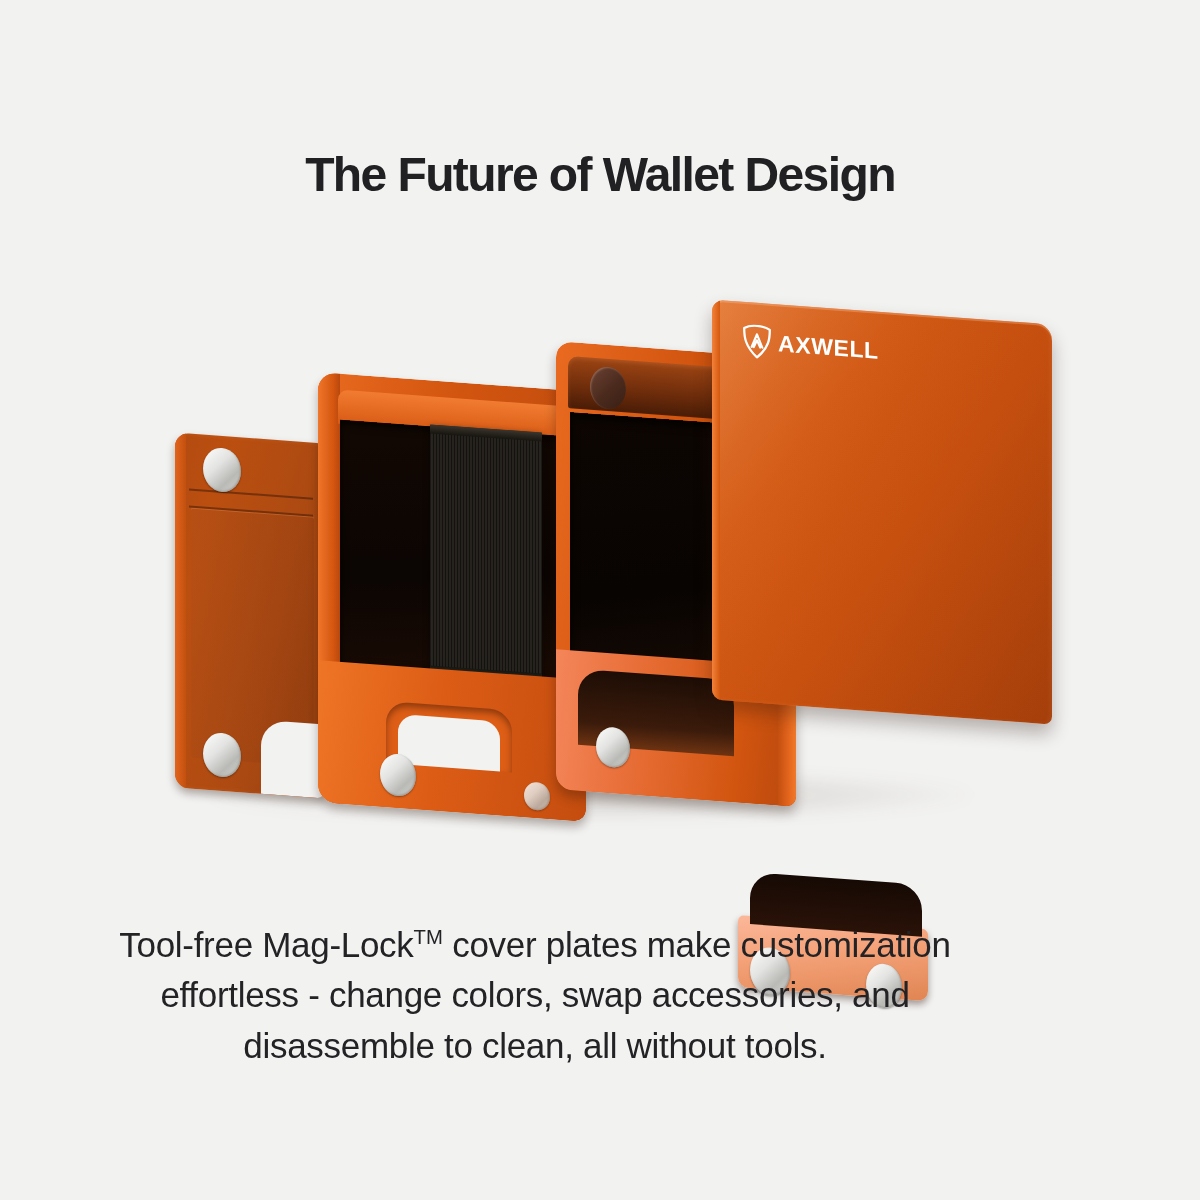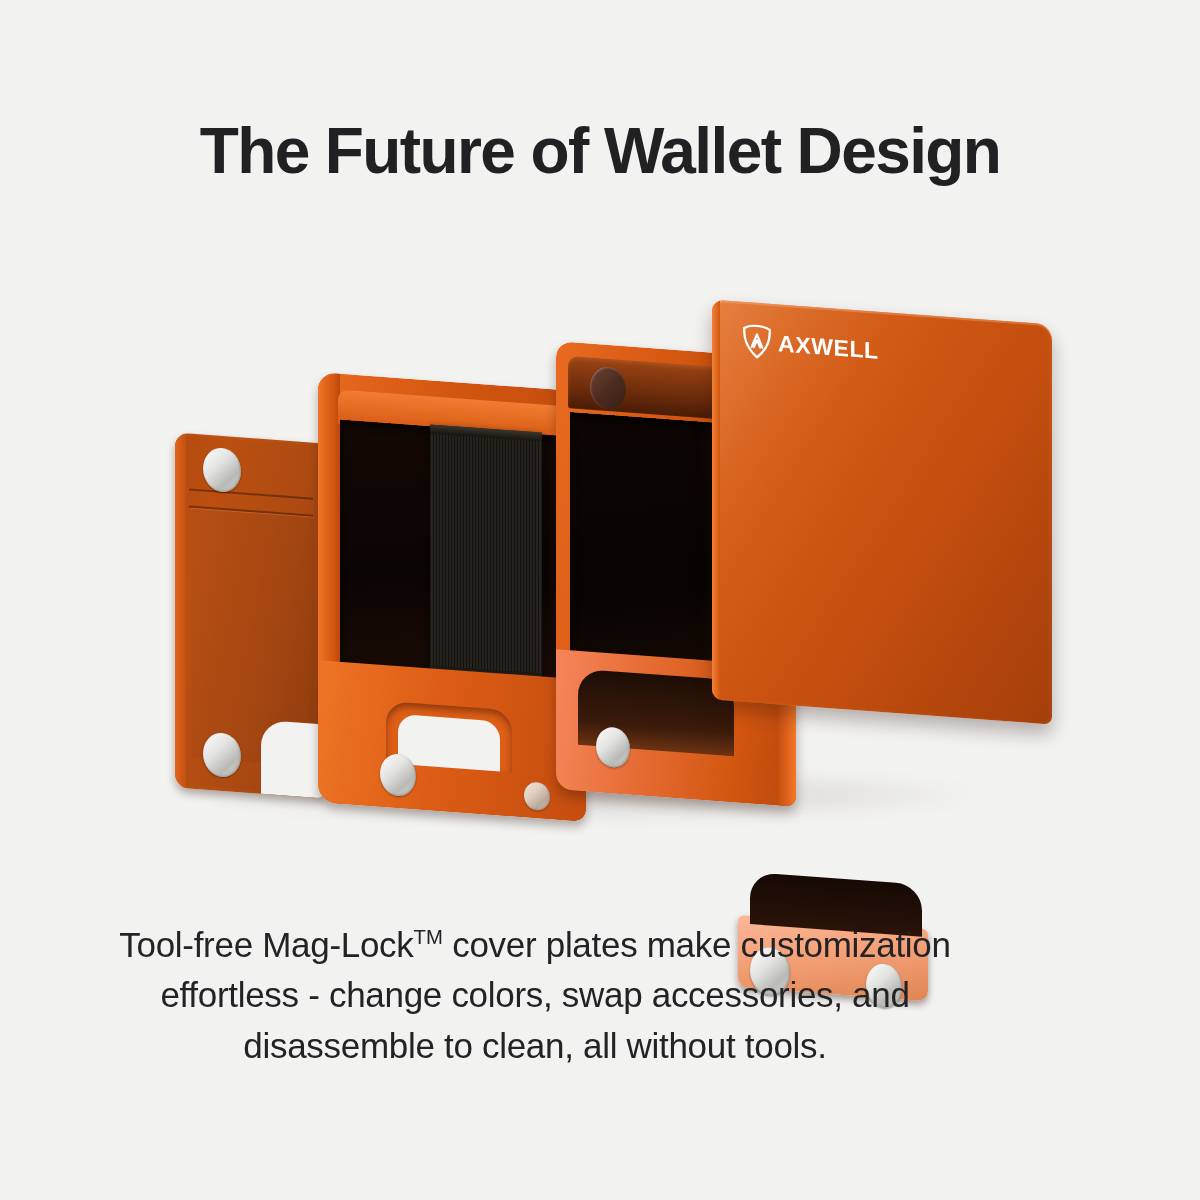--- a/index.html
+++ b/index.html
@@ -17,26 +17,27 @@
     background:#f2f2f1;
     display:flex; flex-direction:column;
   }
 
   
   .headline-wrap {
     position:absolute; top:118px; left:0; width:1200px;
     text-align:center;
   }
   .headline {
-    font-size:64px;
+    font-size:48px;
     font-weight:bold;
     letter-spacing:-1.6px;
     color:#212124;
     line-height:1.06;
     font-family:"Liberation Sans", sans-serif;
+    margin-top:32px;
   }
 
   
   .stage {
     position:absolute;
     left:0; top:270px; width:1200px; height:580px;
   }
 
   .ground-shadow {
     position:absolute;

